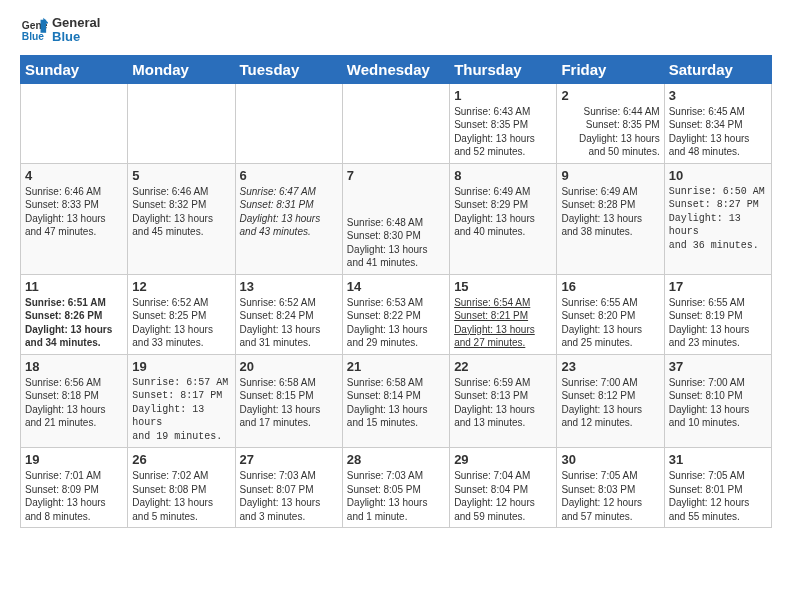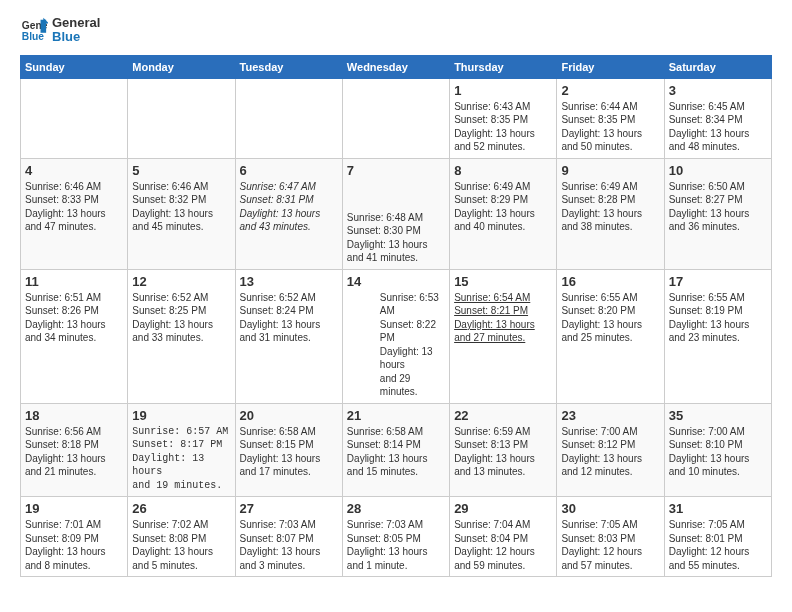--- a/index.html
+++ b/index.html
@@ -44,21 +44,21 @@
     }
     .calendar-table {
       width: 100%;
       border-collapse: collapse;
       font-size: 11px;
     }
     .calendar-table th {
       background: #2a6ebb;
       color: #fff;
       padding: 5px 4px;
-      font-size: 11px;
+      font-size: 15px;
       font-weight: bold;
       text-align: left;
       border: 1px solid #2a6ebb;
     }
     .calendar-table td {
       border: 1px solid #ccc;
       vertical-align: top;
       padding: 4px 4px;
       height: 80px;
       width: calc(100% / 7);
@@ -124,21 +124,21 @@
           <td class="cell-empty"></td>
           <td>
             <div class="day-number">1</div>
             <div class="day-info" style="white-space: pre-line;">Sunrise: 6:43 AM
 Sunset: 8:35 PM
 Daylight: 13 hours
 and 52 minutes.</div>
           </td>
           <td>
             <div class="day-number">2</div>
-            <div class="day-info" style="white-space: pre-line;">Sunrise: 6:44 AM
+            <div class="day-info" style="white-space: pre-line; text-align: right;">Sunrise: 6:44 AM
 Sunset: 8:35 PM
 Daylight: 13 hours
 and 50 minutes.</div>
           </td>
           <td>
             <div class="day-number">3</div>
             <div class="day-info" style="white-space: pre-line;">Sunrise: 6:45 AM
 Sunset: 8:34 PM
 Daylight: 13 hours
 and 48 minutes.</div>
@@ -182,51 +182,51 @@
           </td>
           <td>
             <div class="day-number">9</div>
             <div class="day-info" style="white-space: pre-line;">Sunrise: 6:49 AM
 Sunset: 8:28 PM
 Daylight: 13 hours
 and 38 minutes.</div>
           </td>
           <td>
             <div class="day-number">10</div>
-            <div class="day-info" style="white-space: pre-line;">Sunrise: 6:50 AM
+            <div class="day-info" style="white-space: pre-line; font-family: Liberation Mono, monospace;">Sunrise: 6:50 AM
 Sunset: 8:27 PM
 Daylight: 13 hours
 and 36 minutes.</div>
           </td>
         </tr>
         <tr class="row-odd">
           <td>
             <div class="day-number">11</div>
-            <div class="day-info" style="white-space: pre-line;">Sunrise: 6:51 AM
+            <div class="day-info" style="white-space: pre-line; font-weight: bold;">Sunrise: 6:51 AM
 Sunset: 8:26 PM
 Daylight: 13 hours
 and 34 minutes.</div>
           </td>
           <td>
             <div class="day-number">12</div>
             <div class="day-info" style="white-space: pre-line;">Sunrise: 6:52 AM
 Sunset: 8:25 PM
 Daylight: 13 hours
 and 33 minutes.</div>
           </td>
           <td>
             <div class="day-number">13</div>
             <div class="day-info" style="white-space: pre-line;">Sunrise: 6:52 AM
 Sunset: 8:24 PM
 Daylight: 13 hours
 and 31 minutes.</div>
           </td>
           <td>
             <div class="day-number">14</div>
-            <div class="day-info" style="white-space: pre-line; margin-left: 33px;">Sunrise: 6:53 AM
+            <div class="day-info" style="white-space: pre-line;">Sunrise: 6:53 AM
 Sunset: 8:22 PM
 Daylight: 13 hours
 and 29 minutes.</div>
           </td>
           <td>
             <div class="day-number">15</div>
             <div class="day-info" style="white-space: pre-line; text-decoration: underline;">Sunrise: 6:54 AM
 Sunset: 8:21 PM
 Daylight: 13 hours
 and 27 minutes.</div>
@@ -283,21 +283,21 @@
 and 13 minutes.</div>
           </td>
           <td>
             <div class="day-number">23</div>
             <div class="day-info" style="white-space: pre-line;">Sunrise: 7:00 AM
 Sunset: 8:12 PM
 Daylight: 13 hours
 and 12 minutes.</div>
           </td>
           <td>
-            <div class="day-number">35</div>
+            <div class="day-number">37</div>
             <div class="day-info" style="white-space: pre-line;">Sunrise: 7:00 AM
 Sunset: 8:10 PM
 Daylight: 13 hours
 and 10 minutes.</div>
           </td>
         </tr>
         <tr class="row-odd">
           <td>
             <div class="day-number">19</div>
             <div class="day-info" style="white-space: pre-line;">Sunrise: 7:01 AM

